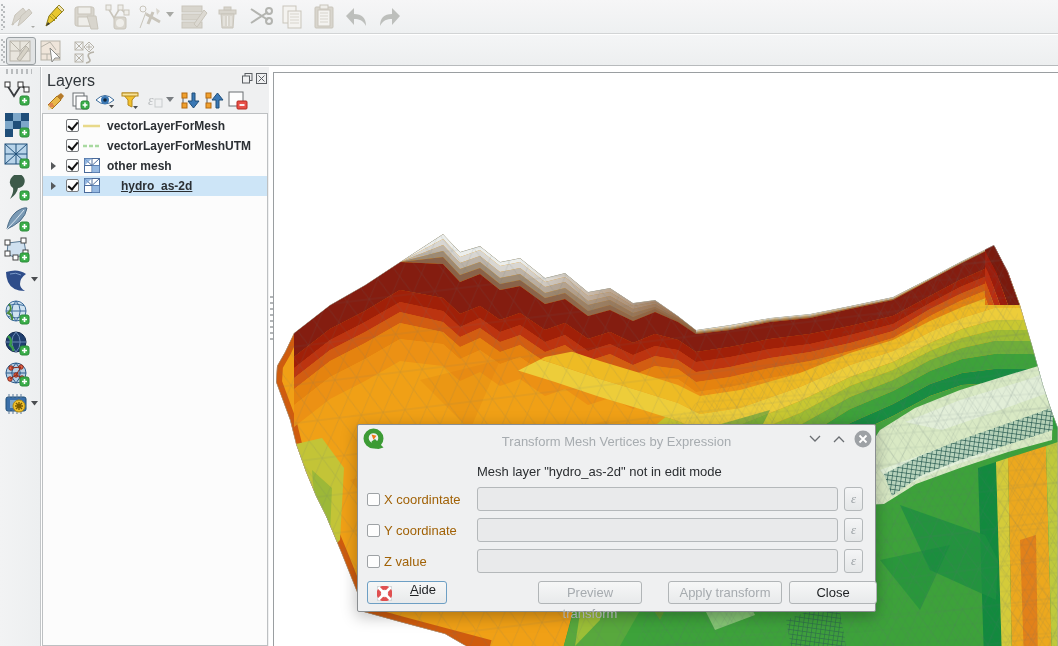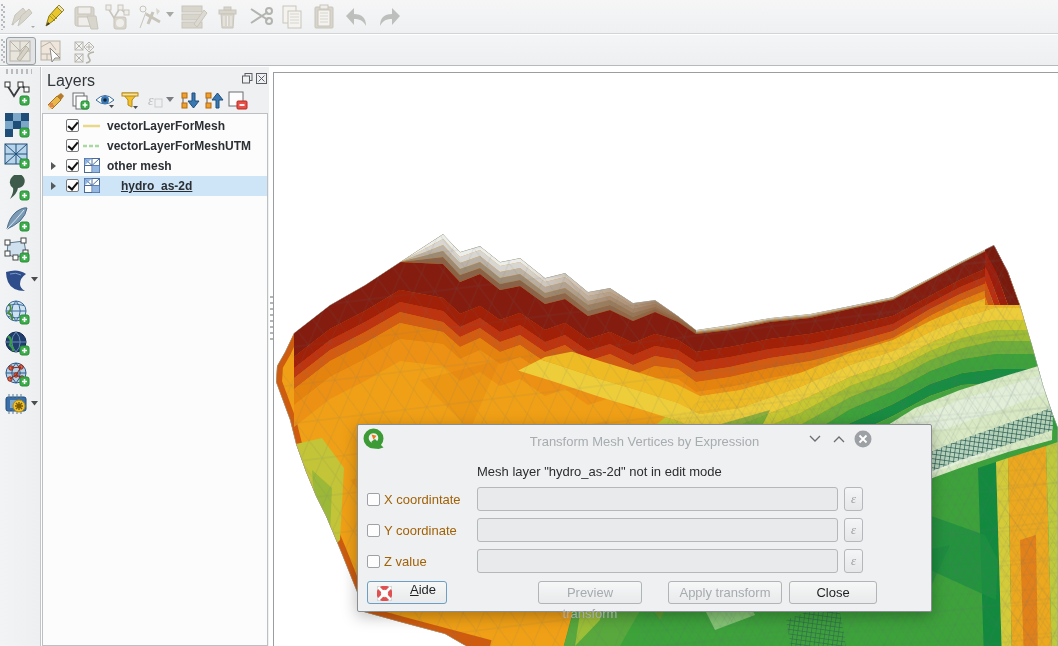--- a/index.html
+++ b/index.html
@@ -10,21 +10,21 @@
 #leftdock{left:0;top:67px;width:41px;height:579px;background:linear-gradient(90deg,#f2f3f4,#edeff0);border-right:1px solid #c3c6c8}
 #lpanel{left:42px;top:67px;width:227px;height:579px;background:#eff0f1}
 #ltitle{left:47px;top:72px;font-size:16px;color:#31363b}
 #llist{left:42px;top:113px;width:226px;height:533px;background:#fcfcfc;border:1px solid #bdc0c2}
 .lrow{position:absolute;left:0;width:224px;height:20px;font-size:12px;font-weight:700;color:#2b2f33}
 .cb{position:absolute;width:13px;height:13px;background:#fdfdfd;border:1px solid #787b7e;border-radius:2px}
 .chk:after{content:"";position:absolute;left:3px;top:0px;width:4px;height:8px;border:solid #111;border-width:0 2px 2px 0;transform:rotate(40deg)}
 .tri{position:absolute;width:0;height:0;border-left:5px solid #56595c;border-top:4px solid transparent;border-bottom:4px solid transparent}
 #mapc{left:273px;top:72px;width:785px;height:574px;background:#fff;border-left:1px solid #9a9ea1;border-top:1px solid #9a9ea1}
 
-#dlg{left:357px;top:424px;width:575px;height:188px;background:#eff0f1;border:1px solid #8a8e91;border-radius:2px;box-shadow:0 4px 16px rgba(0,0,0,.28)}
+#dlg{left:357px;top:424px;width:519px;height:188px;background:#eff0f1;border:1px solid #8a8e91;border-radius:2px;box-shadow:0 4px 16px rgba(0,0,0,.28)}
 #dtitle{position:absolute;left:0;top:9px;width:100%;text-align:center;font-size:13px;color:#a7acb0}
 #dmsg{position:absolute;left:477px;top:464px;font-size:13px;color:#2b2e31}
 .drow{position:absolute;font-size:13px;color:#a16207}
 .dcb{position:absolute;left:367px;width:13px;height:13px;background:#fdfdfd;border:1px solid #9ea2a5;border-radius:2px}
 .dinp{position:absolute;left:477px;width:361px;height:24px;background:#e9eaeb;border:1px solid #b4b8ba;border-radius:3px}
 .deps{position:absolute;left:844px;width:19px;height:24px;background:linear-gradient(#f4f5f6,#e5e7e8);border:1px solid #b4b8ba;border-radius:3px;color:#9aa0a4;font-size:13px;text-align:center;line-height:22px;font-style:italic;font-family:"Liberation Serif",serif}
 .btn{position:absolute;top:581px;height:23px;background:linear-gradient(#f6f7f7,#e8eaeb);border:1px solid #b1b5b7;border-radius:3px;font-size:13px;text-align:center;color:#a6abaf}
 </style></head><body>
 <div id="root">
 

